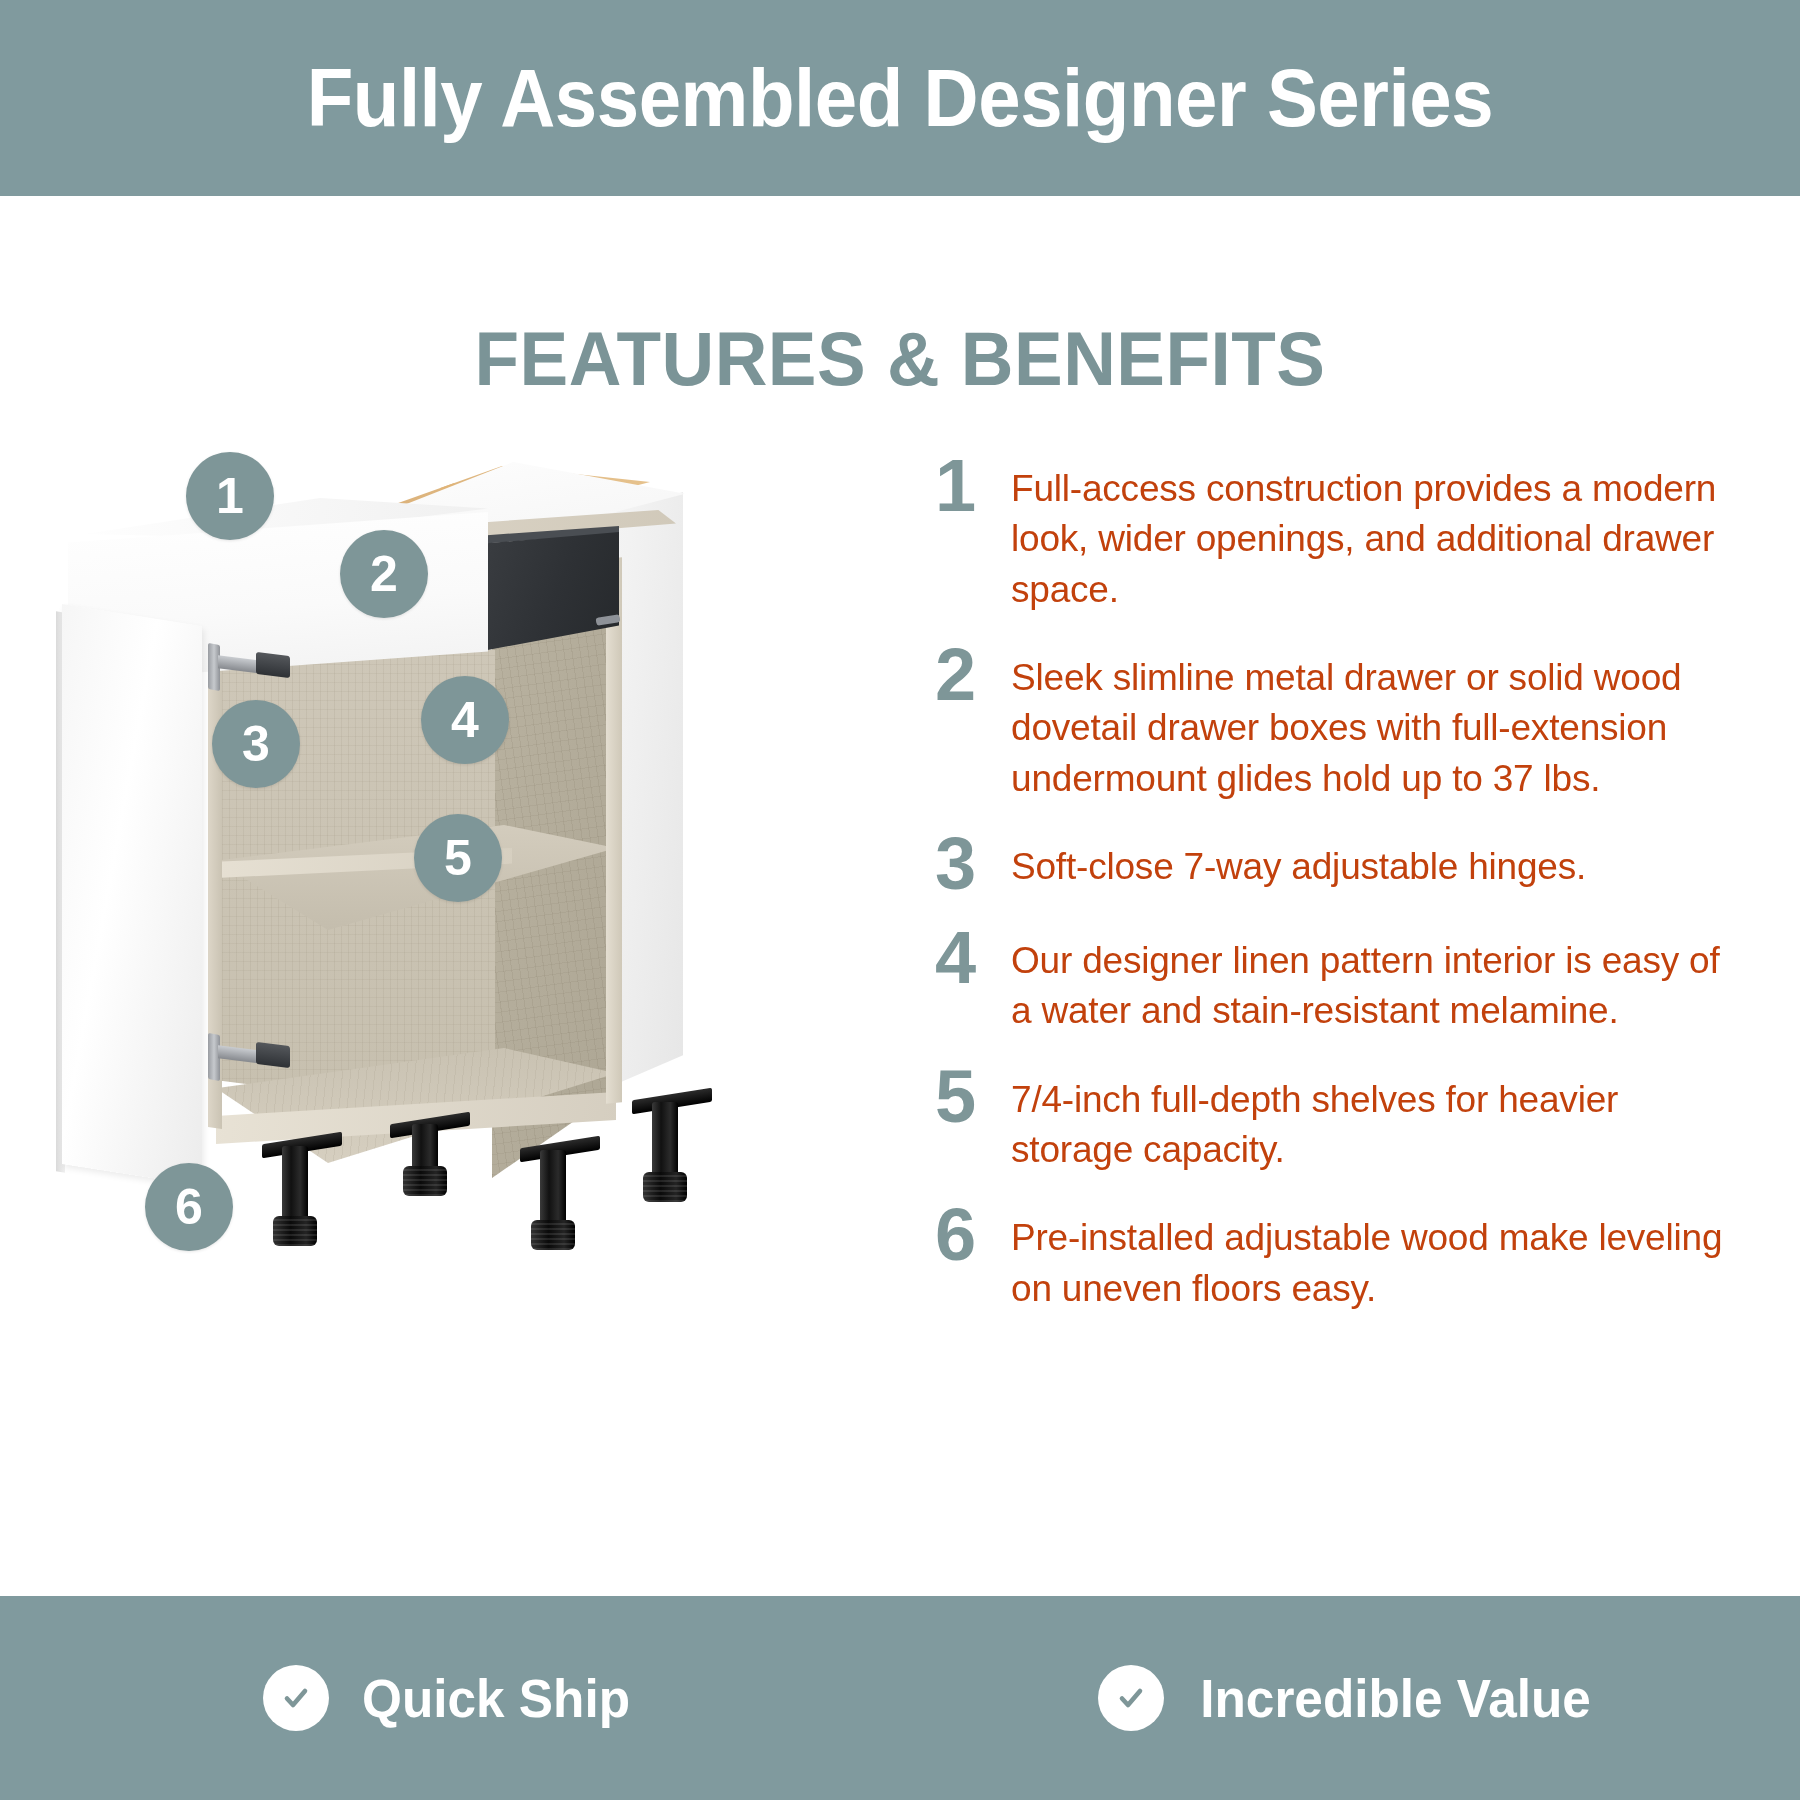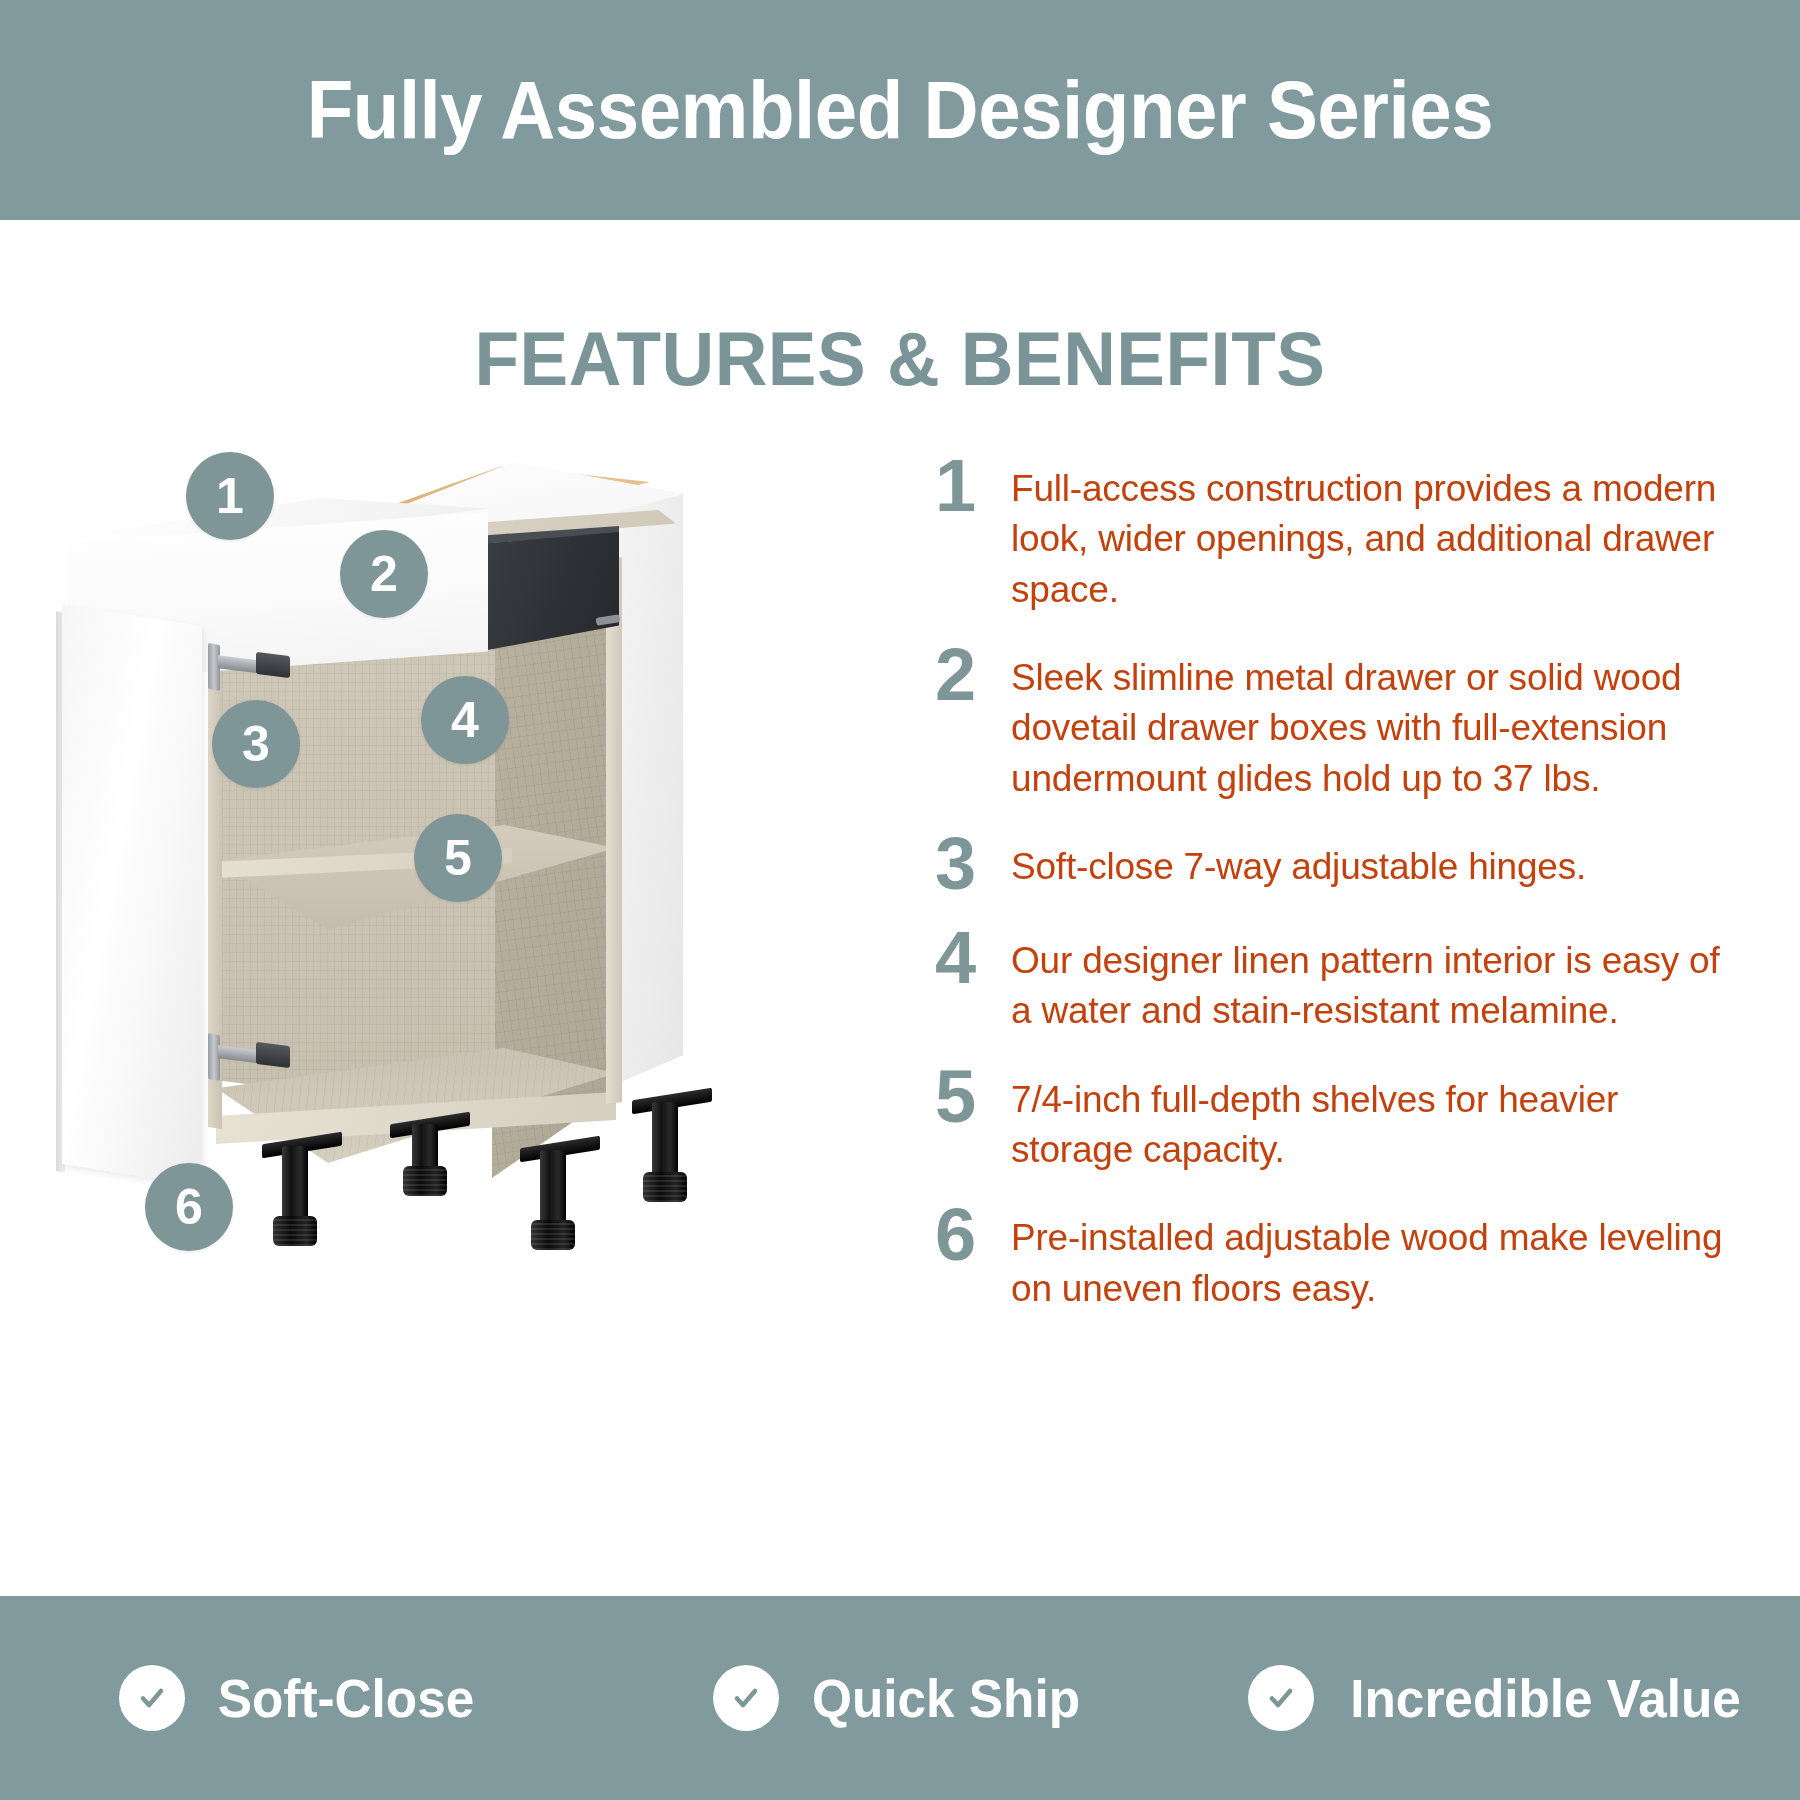--- a/index.html
+++ b/index.html
@@ -16,21 +16,21 @@
     height: 1800px;
     background: #ffffff;
     overflow: hidden;
   }
 
   
   .header-bar {
     position: absolute;
     left: 0; top: 0;
     width: 1800px;
-    height: 220px;
+    height: 196px;
     background: #809A9E;
     display: flex;
     align-items: center;
     justify-content: center;
   }
   .header-title {
     color: #ffffff;
     font-family: "Liberation Sans Narrow", "Liberation Sans", sans-serif;
     font-weight: 700;
     font-size: 82px;
@@ -534,28 +534,20 @@
 
     <div class="feature-row">
       <div class="feature-num">6</div>
       <div class="feature-text">Pre-installed adjustable wood make leveling on uneven floors easy.</div>
     </div>
 
   </div>
 
   <div class="footer-bar">
 
-    <div class="footer-badge">
-      <span class="check-circle">
-        <svg width="40" height="40" viewBox="0 0 40 40" aria-hidden="true">
-          <path d="M11 20.5 L17 27 L29 13" fill="none" stroke="#7E9698" stroke-width="4.6" stroke-linecap="round" stroke-linejoin="round"></path>
-        </svg>
-      </span>
-      <span class="badge-label">Soft-Close</span>
-    </div>
 
     <div class="footer-badge">
       <span class="check-circle">
         <svg width="40" height="40" viewBox="0 0 40 40" aria-hidden="true">
           <path d="M11 20.5 L17 27 L29 13" fill="none" stroke="#7E9698" stroke-width="4.6" stroke-linecap="round" stroke-linejoin="round"></path>
         </svg>
       </span>
       <span class="badge-label">Quick Ship</span>
     </div>
 

